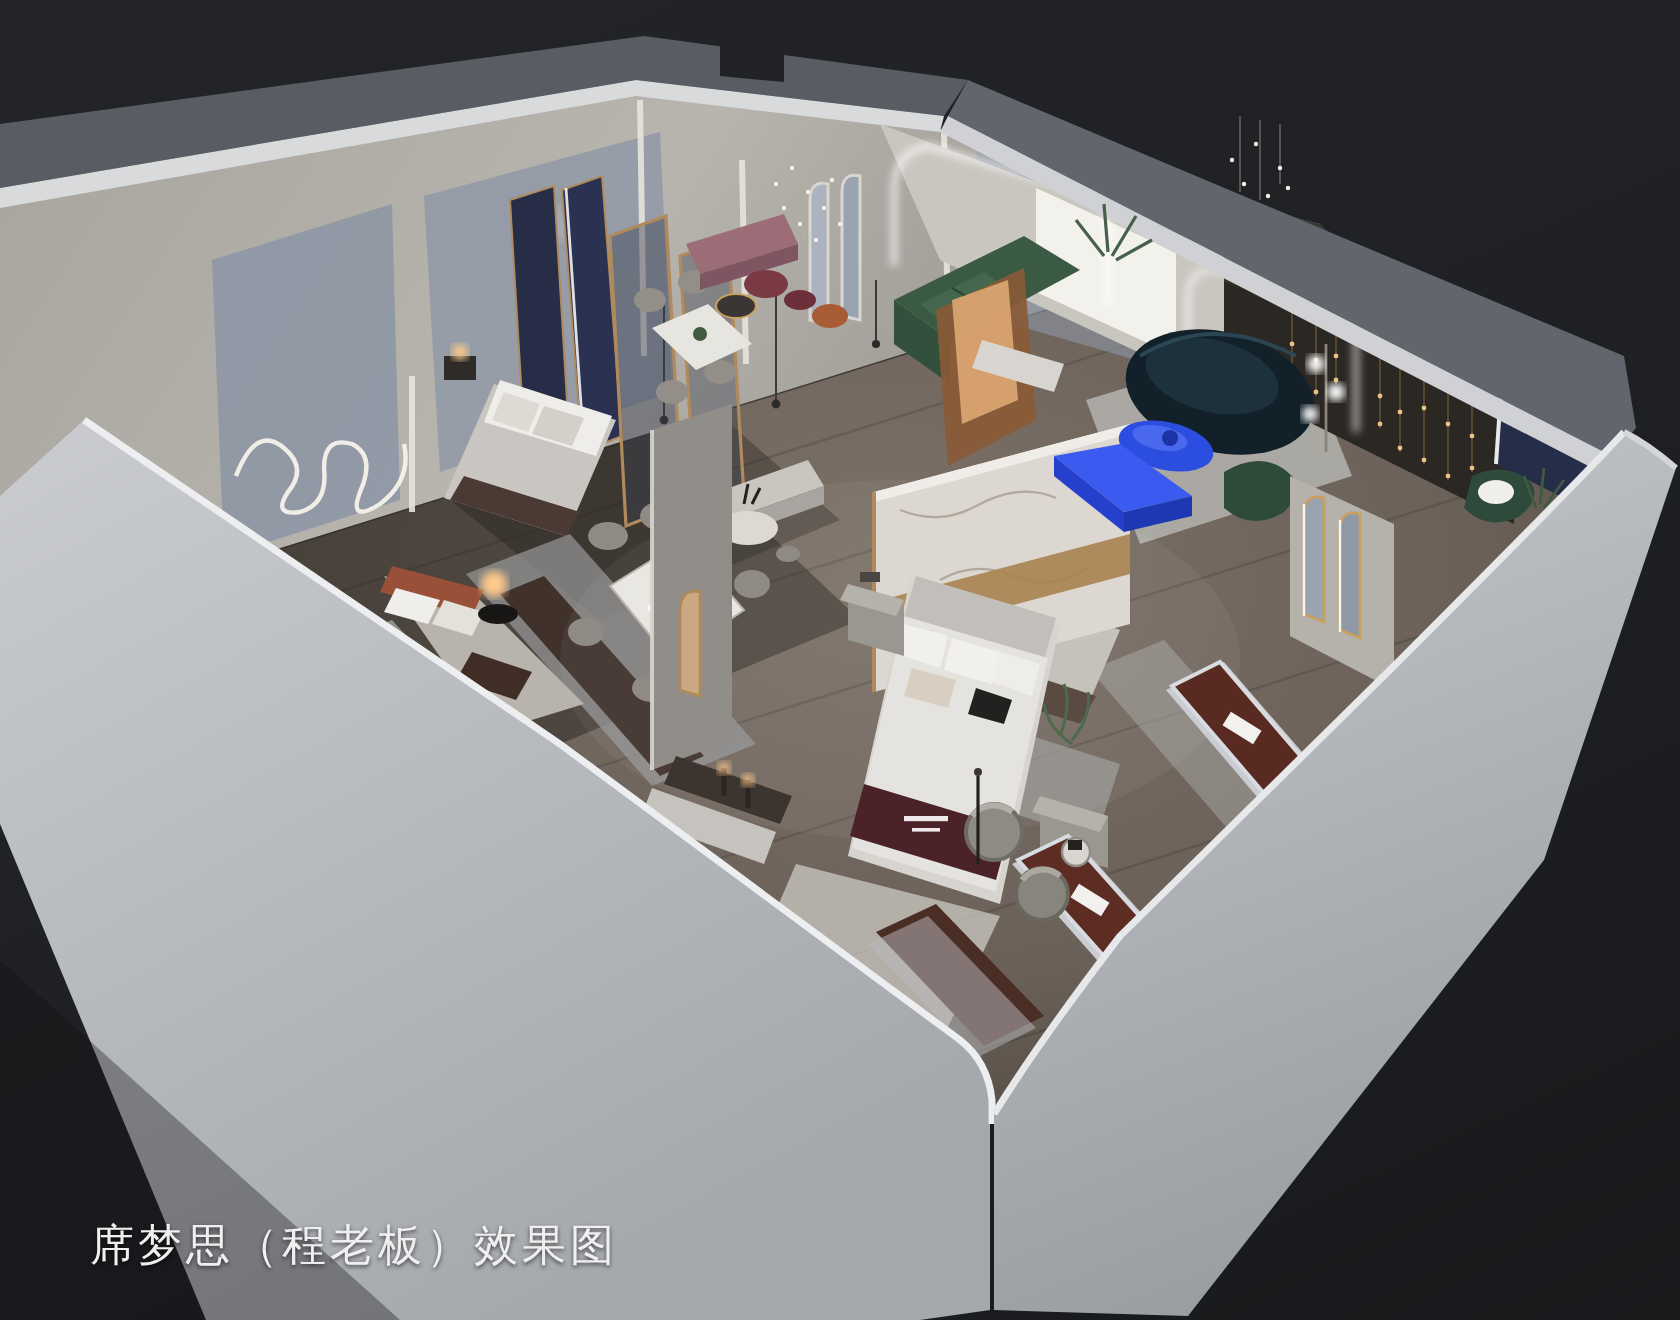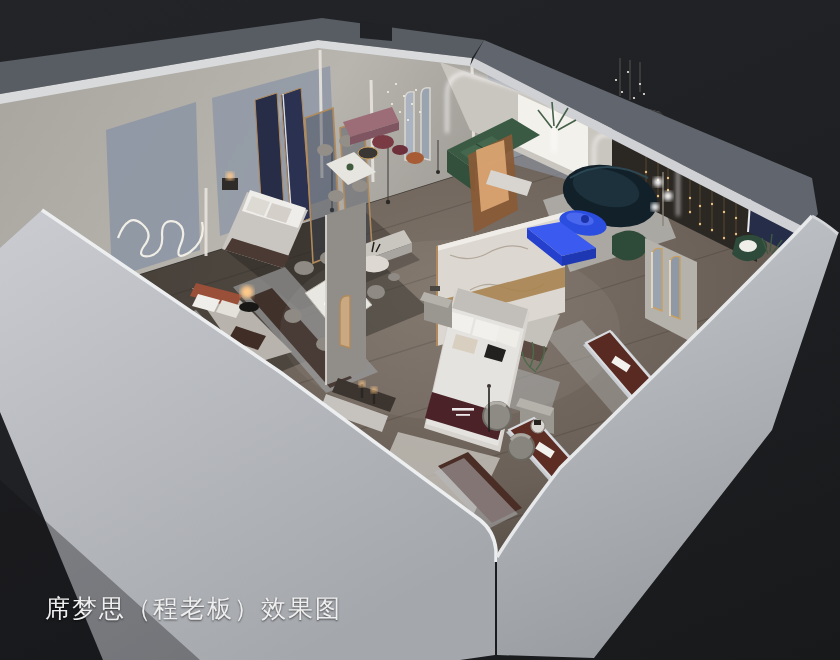--- a/index.html
+++ b/index.html
@@ -3,22 +3,22 @@
 <meta charset="utf-8">
 <style>
   html,body{margin:0;padding:0;background:#141517;}
   .stage{
     position:relative;width:840px;height:660px;overflow:hidden;
     background:linear-gradient(155deg,var(--background,#232428) 0%,#202124 45%,var(--background-dark,#191a1c) 100%);
     font-family:"DejaVu Sans","Liberation Sans",sans-serif;
   }
   .stage svg{position:absolute;left:0;top:0;}
   .caption{
-    position:absolute;left:45px;top:592px;
-    font-size:25px;letter-spacing:2px;color:#efefef;
+    position:absolute;left:45px;top:608px;
+    font-size:22px;letter-spacing:2px;color:#efefef;
     font-family:"DejaVu Sans","Liberation Sans",sans-serif;
     text-shadow:0 1px 2px rgba(0,0,0,.6);
   }
 </style>
 </head>
 <body>
 
 <div class="stage">
 <svg width="840" height="660" viewBox="0 0 840 660">
   <defs>

